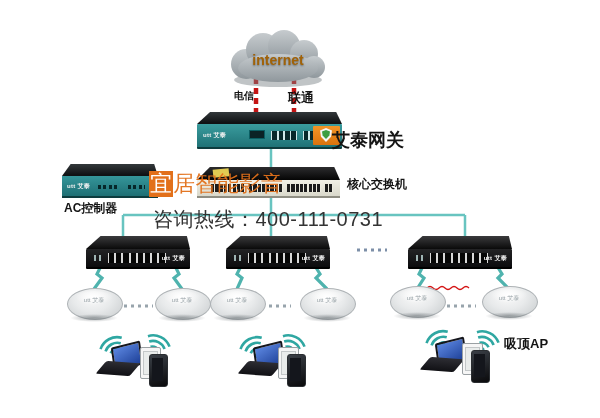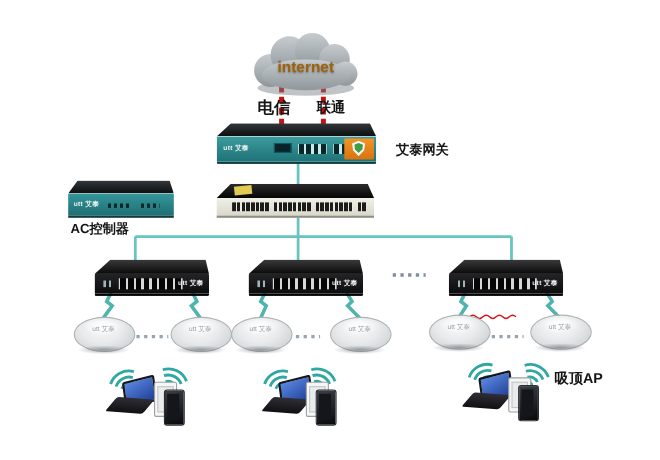--- a/index.html
+++ b/index.html
@@ -155,38 +155,38 @@
       <circle cx="26" cy="36" r="15" fill="url(#cg)"></circle>
       <circle cx="43" cy="22" r="17" fill="url(#cg)"></circle>
       <circle cx="64" cy="18" r="16" fill="url(#cg)"></circle>
       <circle cx="84" cy="26" r="14" fill="url(#cg)"></circle>
       <circle cx="94" cy="39" r="11" fill="url(#cg)"></circle>
       <ellipse cx="58" cy="40" rx="40" ry="14" fill="url(#cg)"></ellipse>
     </svg>
   </div>
   <div class="abs" id="internet-label">internet</div>
 
-  <div class="lbl" style="left:218px;top:89px;font-size:15px;padding-left:16px;">电信</div>
+  <div class="lbl" style="left:218px;top:89px;font-size:10px;padding-left:16px;">电信</div>
   <div class="lbl" style="left:288px;top:89px;font-size:13px;">联通</div>
 
   <div class="dev abs" id="gateway">
     <div class="dev-top"></div>
     <div class="face">
       <span class="brand">utt 艾泰</span>
       <span class="gw-display"></span>
       <span class="gw-ports1"></span>
       <span class="gw-ports2"></span>
       <span class="gw-orange">
         <span class="shield">
           <span class="shield-inner"></span>
         </span>
       </span>
     </div>
   </div>
-  <div class="lbl" style="left:360px;top:128px;font-size:12px;">艾泰网关</div>
+  <div class="lbl" style="left:332px;top:128px;font-size:18px;">艾泰网关</div>
 
   <div class="dev abs" id="ac">
     <div class="dev-top"></div>
     <div class="face">
       <span class="brand">utt 艾泰</span>
       <span class="ac-dots" style="left:36px;width:22px;"></span>
       <span class="ac-dots" style="left:66px;width:17px;"></span>
     </div>
   </div>
   <div class="lbl" style="left:64px;top:200px;font-size:12px;">AC控制器</div>
@@ -195,21 +195,26 @@
     <div class="dev-top">
       <span class="sticker"></span>
     </div>
     <div class="face">
       <span class="core-ports" style="left:14px;"></span>
       <span class="core-ports" style="left:52px;"></span>
       <span class="core-ports" style="left:90px;"></span>
       <span class="core-ports" style="left:128px;width:8px;"></span>
     </div>
   </div>
-
+  <div class="lbl" style="left:347px;top:176px;font-size:12px;">核心交换机</div>
+
+  <div class="abs" id="wm1">
+    <span class="hl">宜</span><span class="rest">居智能影音</span>
+  </div>
+  <div class="abs" id="wm2">咨询热线：400-111-0731</div>
 
   <div class="dev abs sw" style="left:86px;top:236px;">
     <div class="dev-top"></div>
     <div class="face">
       <span class="sw-leds"></span>
       <span class="sw-ports"></span>
       <span class="brand">utt 艾泰</span>
     </div>
   </div>
   <div class="dev abs sw" style="left:226px;top:236px;">

